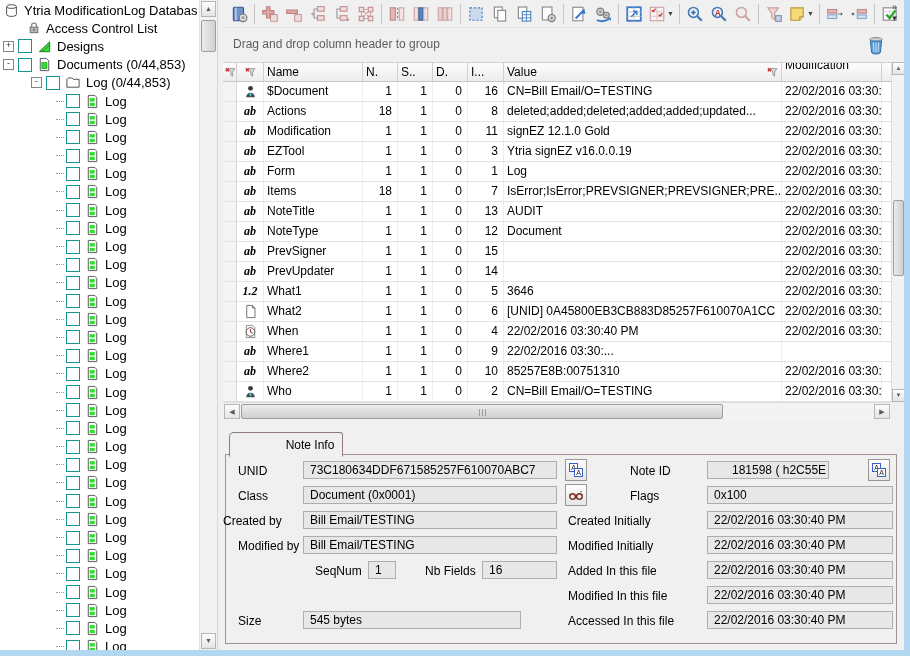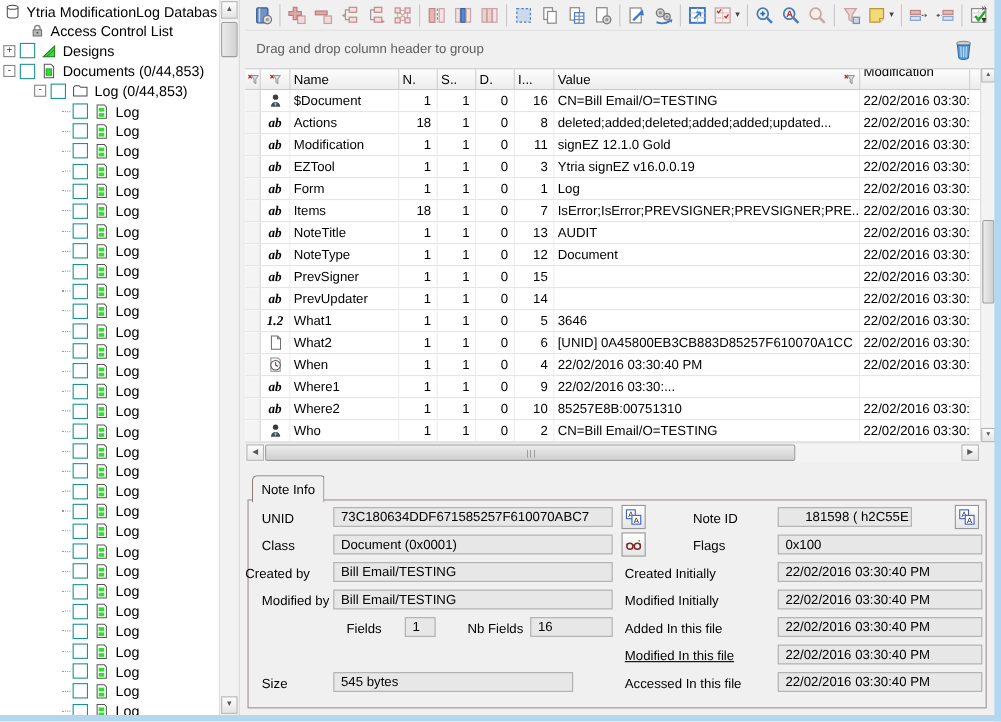--- a/index.html
+++ b/index.html
@@ -72,21 +72,21 @@
   .hs-btn{position:absolute;top:1px;width:16px;height:15px;background:linear-gradient(#fdfdfd,#e4e4e4);
           border:1px solid #b6b6b6;box-sizing:border-box;font-size:7px;line-height:13px;text-align:center;color:#5a5a5a;}
   .hs-thumb{position:absolute;top:1px;height:15px;background:linear-gradient(#ececec,#cfcfcf);
             border:1px solid #9d9d9d;border-radius:2px;box-sizing:border-box;}
   .hs-grip{position:absolute;top:4px;width:8px;height:7px;
            background:repeating-linear-gradient(90deg,#9d9d9d 0 1px,transparent 1px 3px);}
   
   .noteinfo{position:absolute;left:0;top:428px;width:676px;height:222px;}
   .ni-tab{position:absolute;left:6px;top:4px;width:64px;height:23px;background:#f0f0f0;z-index:2;
           border:1px solid #8f7d7d;border-bottom:1px solid #f0f0f0;border-radius:5px 3px 0 0;
-          font-size:12px;display:flex;align-items:center;justify-content:center;}
+          font-size:12px;display:flex;align-items:center;justify-content:center;padding-left:48px;}
   .ni-box{position:absolute;left:2px;top:26px;width:672px;height:190px;border:1px solid #a09090;box-sizing:border-box;}
   .fl{position:absolute;font-size:12px;white-space:nowrap;}
   .fb{position:absolute;height:18px;background:#e7e7e7;border:1px solid #aeaeae;font-size:12px;
       line-height:16px;padding-left:6px;box-sizing:border-box;white-space:nowrap;overflow:hidden;}
   .sbtn2{position:absolute;width:22px;height:22px;background:linear-gradient(#fefefe,#e6e6e6);
          border:1px solid #979797;box-sizing:border-box;display:flex;align-items:center;justify-content:center;}
 </style>
 </head>
 <body>
 
@@ -1066,28 +1066,28 @@
     <span class="fl" style="left:0;top:86px;">Created by</span>
     <div class="fb" style="left:80px;top:83px;width:254px;">Bill Email/TESTING</div>
     <span class="fl" style="left:345px;top:86px;">Created Initially</span>
     <div class="fb" style="left:484px;top:83px;width:186px;">22/02/2016 03:30:40 PM</div>
 
     <span class="fl" style="left:15px;top:111px;">Modified by</span>
     <div class="fb" style="left:80px;top:108px;width:254px;">Bill Email/TESTING</div>
     <span class="fl" style="left:345px;top:111px;">Modified Initially</span>
     <div class="fb" style="left:484px;top:108px;width:186px;">22/02/2016 03:30:40 PM</div>
 
-    <span class="fl" style="left:92px;top:136px;">Fields</span>
+    <span class="fl" style="left:92px;top:136px;">SeqNum</span>
     <div class="fb" style="left:145px;top:133px;width:28px;">1</div>
     <span class="fl" style="left:202px;top:136px;">Nb Fields</span>
     <div class="fb" style="left:259px;top:133px;width:75px;">16</div>
     <span class="fl" style="left:345px;top:136px;">Added In this file</span>
     <div class="fb" style="left:484px;top:133px;width:186px;">22/02/2016 03:30:40 PM</div>
 
-    <span class="fl" style="left:345px;top:161px;text-decoration:underline;">Modified In this file</span>
+    <span class="fl" style="left:345px;top:161px;">Modified In this file</span>
     <div class="fb" style="left:484px;top:158px;width:186px;">22/02/2016 03:30:40 PM</div>
 
     <span class="fl" style="left:15px;top:186px;">Size</span>
     <div class="fb" style="left:80px;top:183px;width:218px;">545 bytes</div>
     <span class="fl" style="left:345px;top:186px;">Accessed In this file</span>
     <div class="fb" style="left:484px;top:183px;width:186px;">22/02/2016 03:30:40 PM</div>
   </div>
 </div>
 
 <div class="edge-right"></div>

